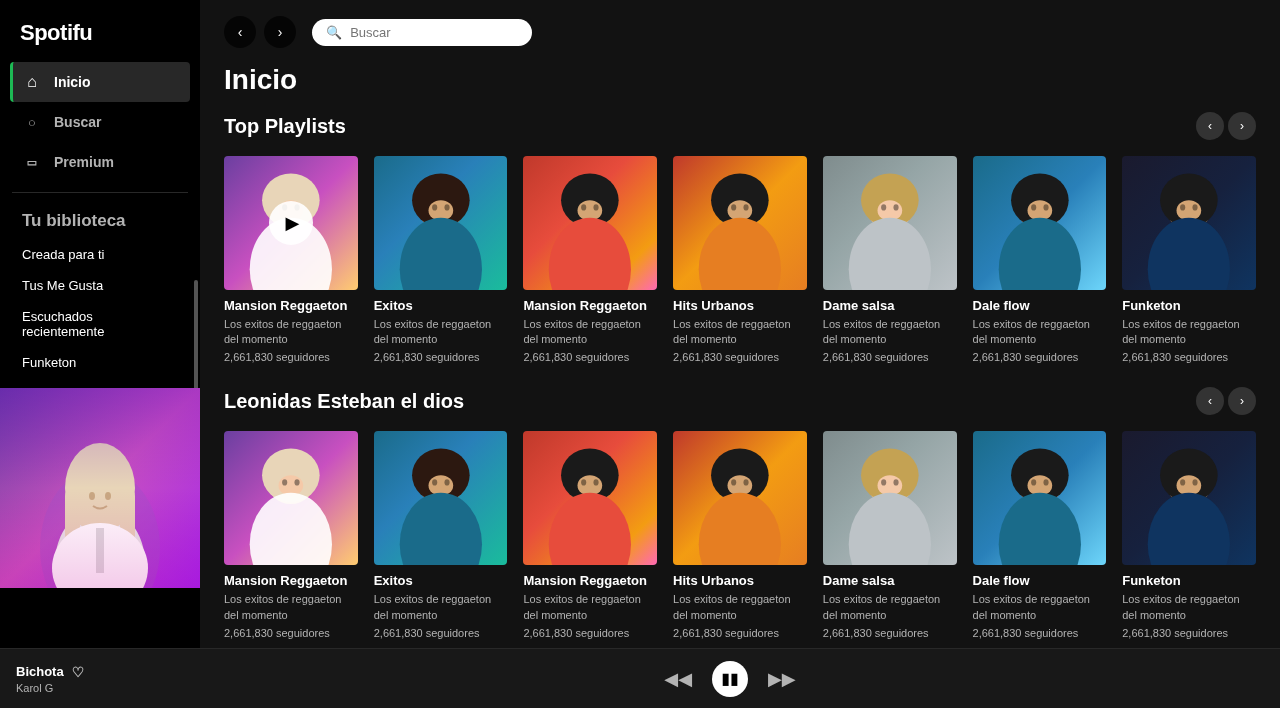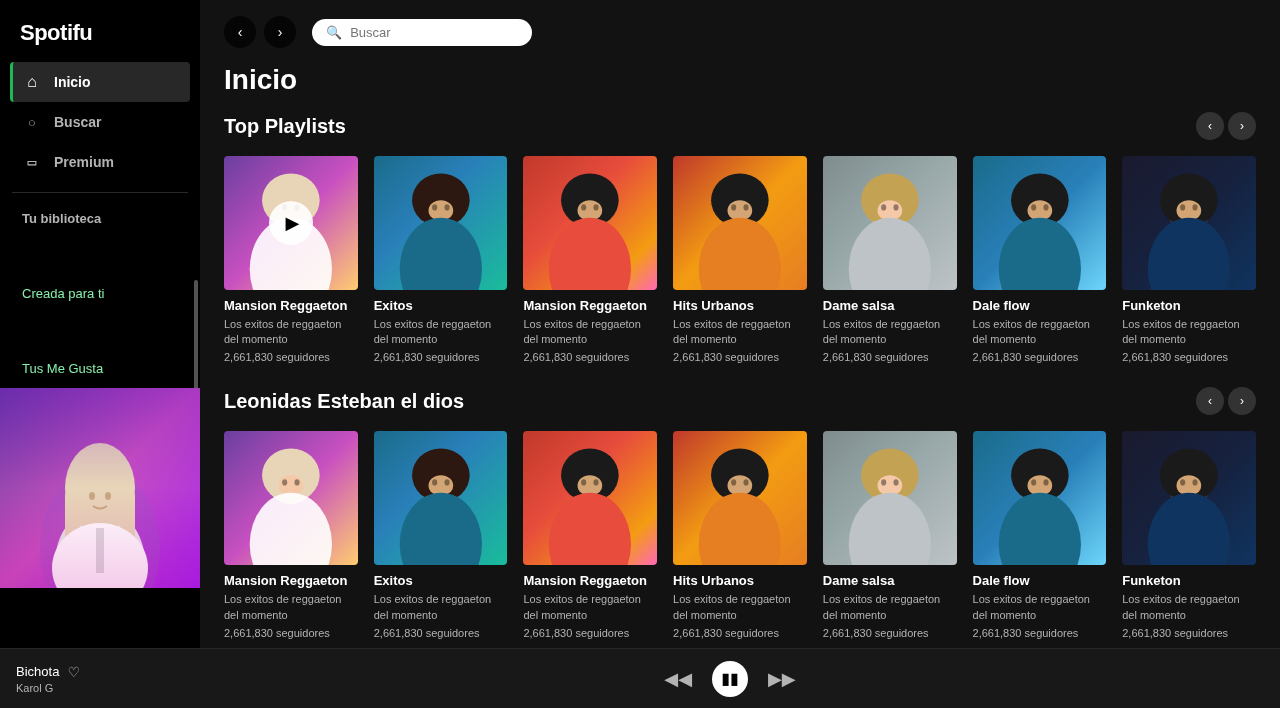--- a/index.html
+++ b/index.html
@@ -71,37 +71,36 @@
     }
 
     .sidebar-divider {
       height: 1px;
       background: #282828;
       margin: 10px 12px;
     }
 
     .sidebar-library {
       padding: 8px 22px;
-      font-size: 13px;
+      font-size: 17px;
       color: #b3b3b3;
       font-weight: 700;
       text-transform: none;
     }
 
     .sidebar-library-items {
       padding: 0 10px;
     }
 
     .sidebar-library-item {
       padding: 8px 12px;
       font-size: 13px;
-      color: #86efac;
+      color: #ffffff;
       cursor: pointer;
       font-weight: 500;
-      margin-top: 44px;
     }
 
     .sidebar-scrollbar {
       width: 4px;
       background: #535353;
       height: 120px;
       position: absolute;
       right: 2px;
       top: 280px;
       border-radius: 2px;
@@ -290,21 +289,21 @@
 
     .player-track-info {
       display: flex;
       flex-direction: column;
       min-width: 180px;
       gap: 2px;
     }
 
     .player-track-name {
       font-size: 13px;
-      font-weight: 400;
+      font-weight: 700;
       color: #fff;
       display: flex;
       align-items: center;
       gap: 8px;
     }
 
     .heart-icon {
       color: #b3b3b3;
       font-size: 14px;
       cursor: pointer;

